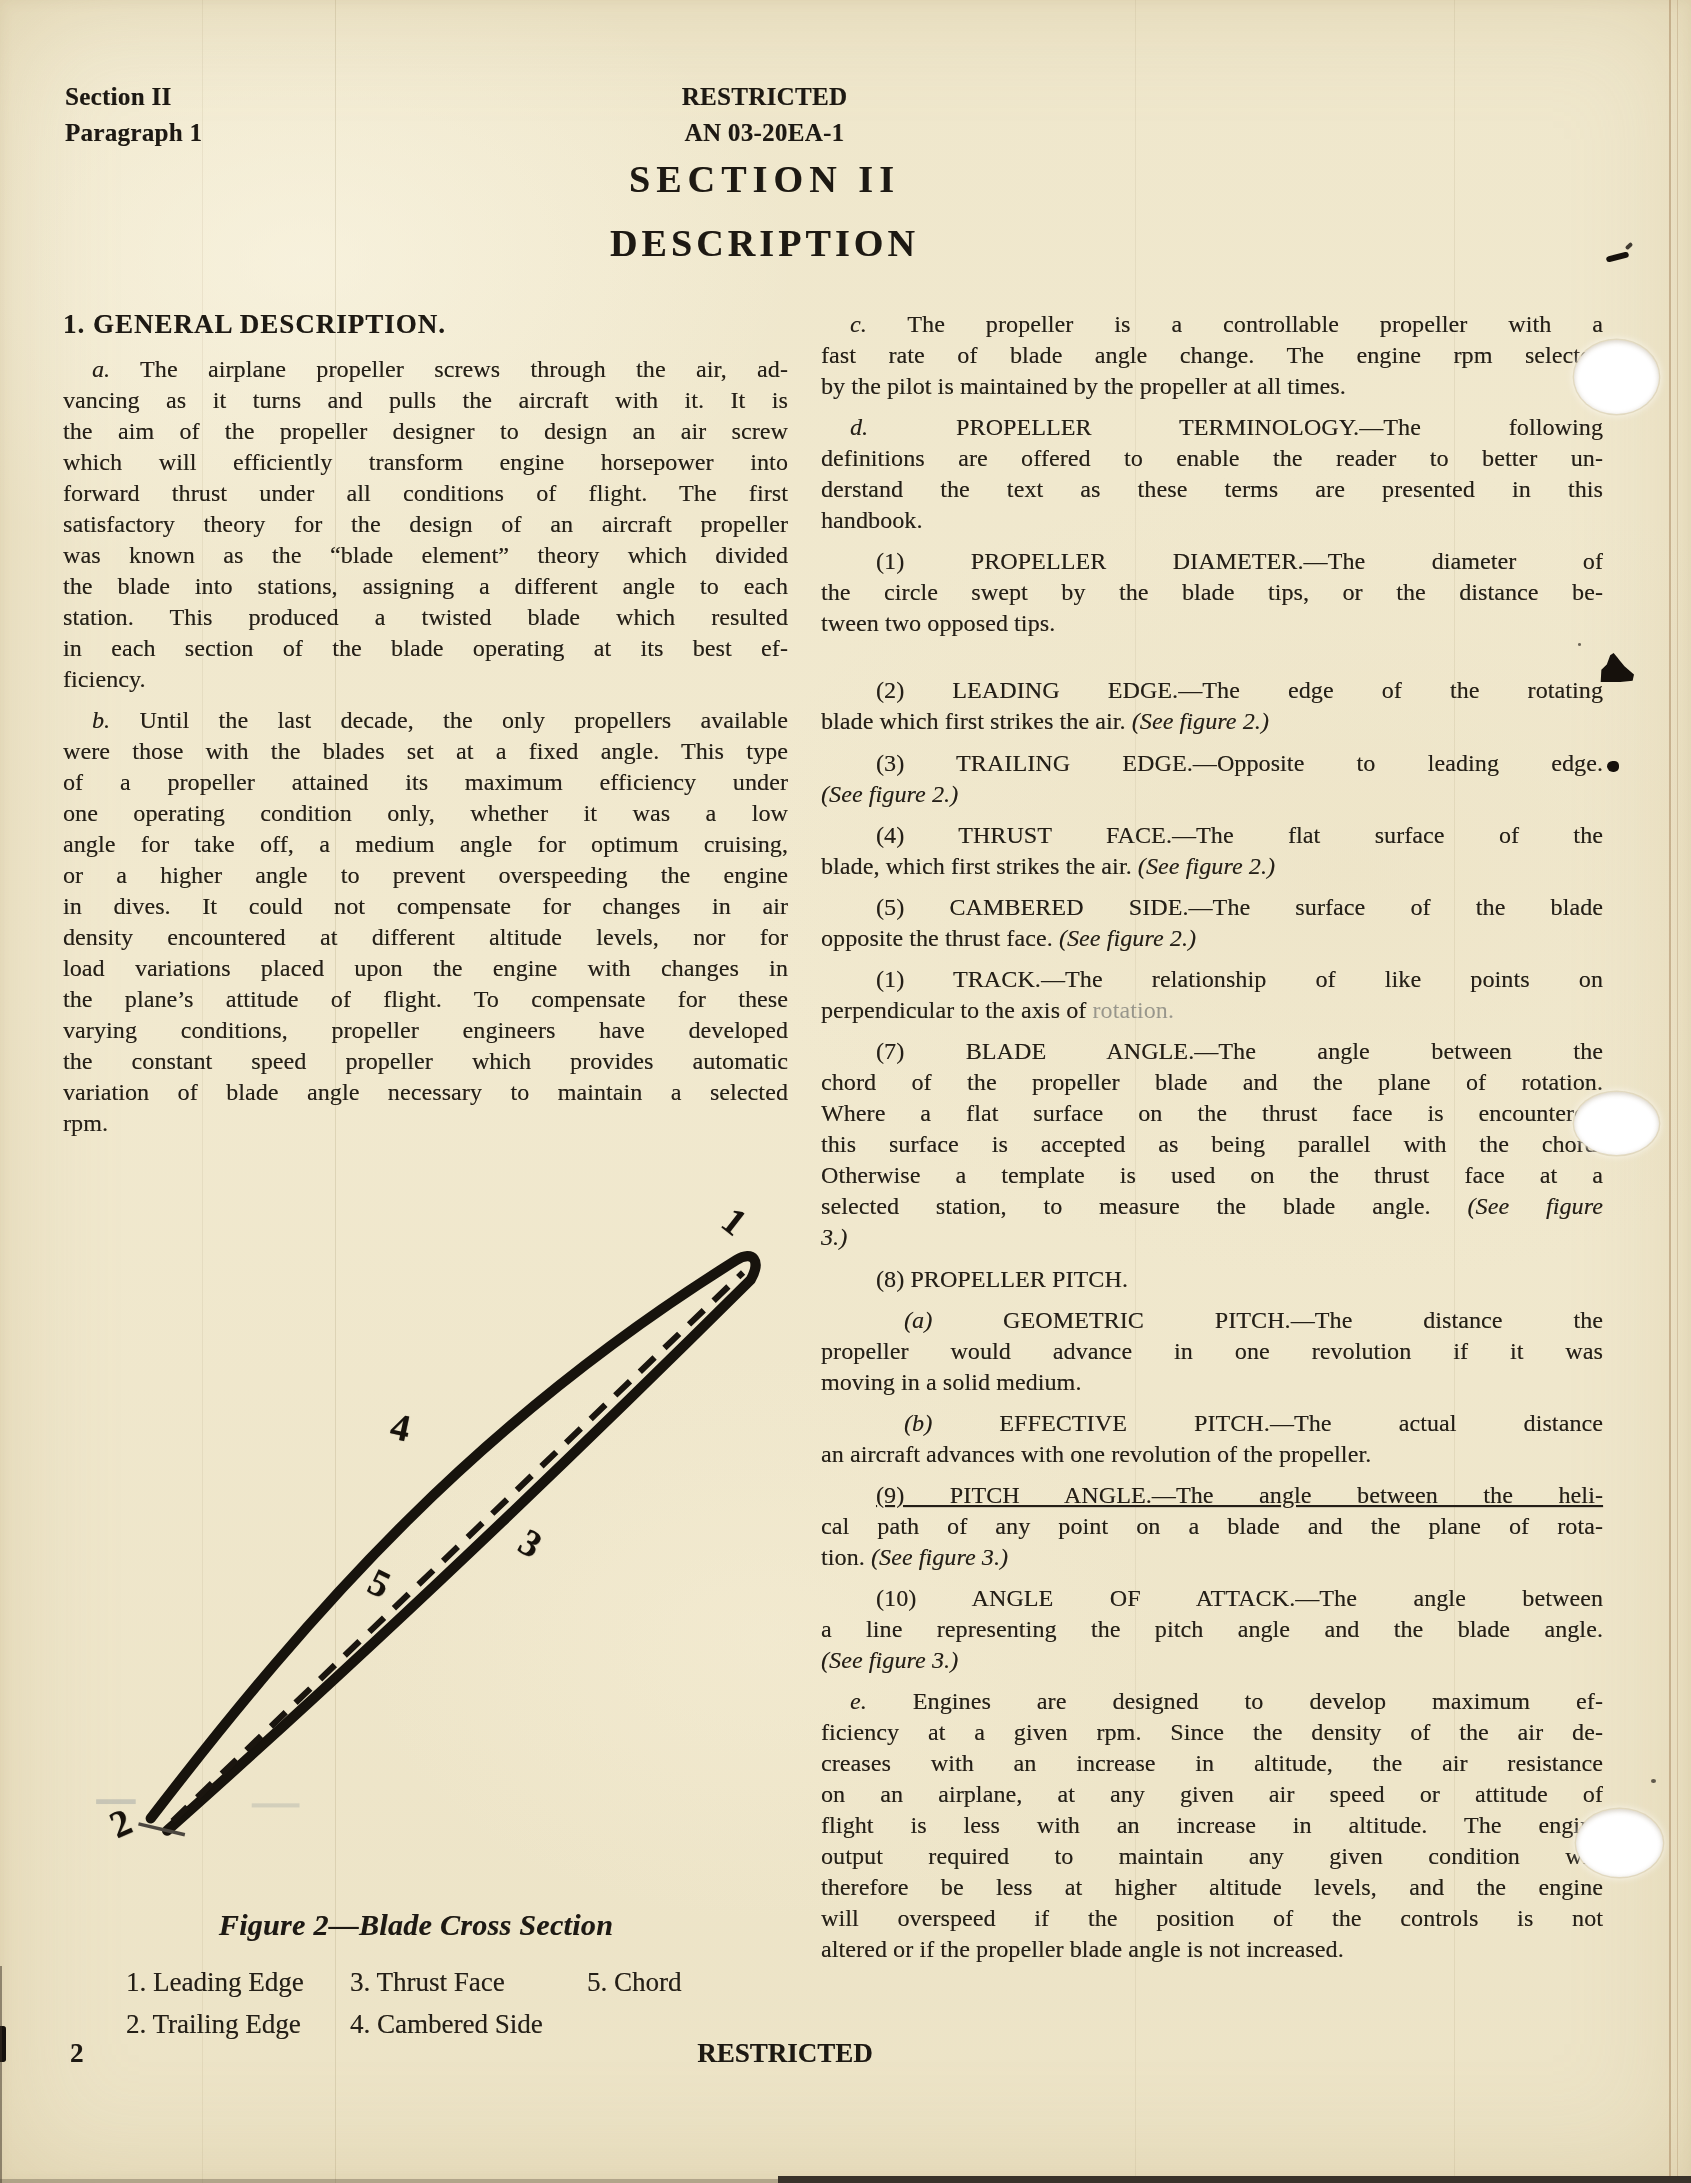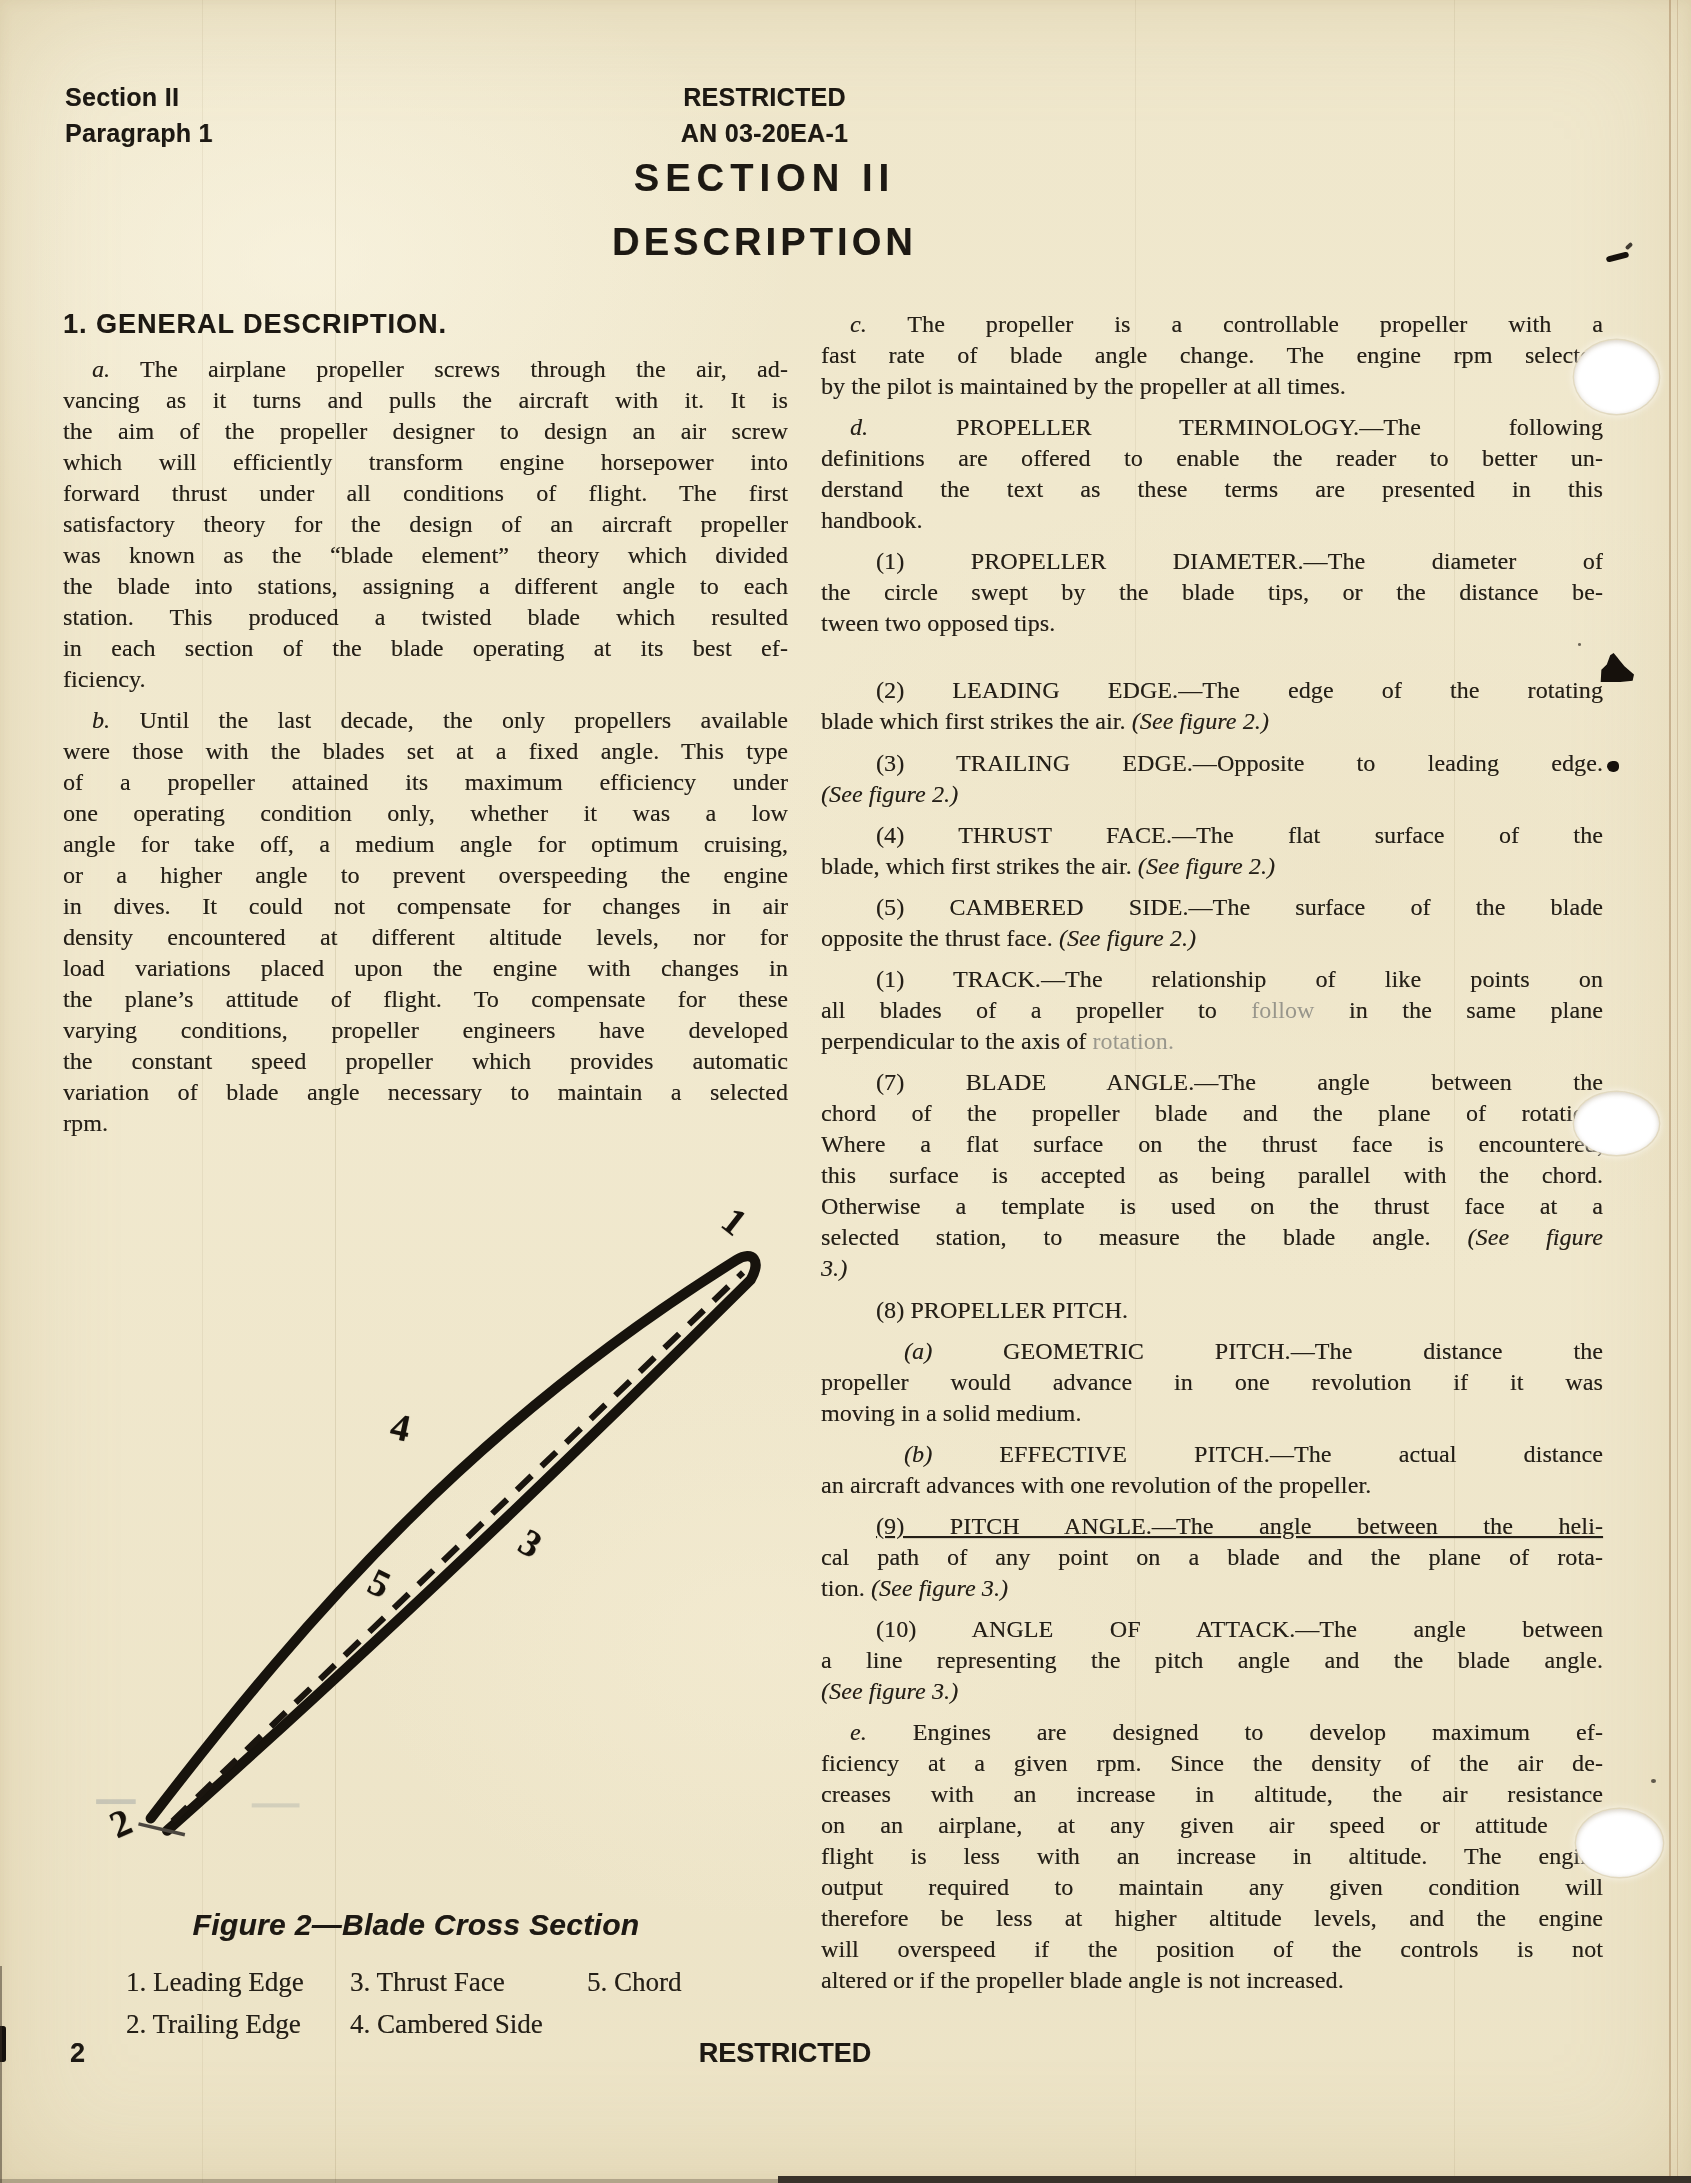--- a/index.html
+++ b/index.html
@@ -8,21 +8,21 @@
     background-color:#f0e8cd;
     background-image:
       radial-gradient(819px 546px at 18% 12%, rgba(253,249,233,0.55), rgba(253,249,233,0) 60%),
       radial-gradient(1024px 683px at 80% 40%, rgba(235,225,195,0.5), rgba(235,225,195,0) 60%),
       radial-gradient(683px 478px at 45% 75%, rgba(245,237,212,0.5), rgba(245,237,212,0) 60%),
       linear-gradient(180deg,#efe7cc 0%, #f1e9cf 45%, #ece3c6 100%);
     box-shadow: inset 0 0 116px rgba(186,162,110,0.30), inset 0 0 13.7px rgba(150,120,70,0.12);
     font-family:"Liberation Serif", serif; color:#241f17;
   }
   .abs{position:absolute;}
-  .sans{font-family:Liberation Sans, sans-serif; font-weight:700; color:#1d1913;
+  .sans{font-family:Liberation Serif, serif; font-weight:700; color:#1d1913;
         text-shadow:0.3px 0.3px 0.5px rgba(30,25,18,0.45);}
   .hdr-line{font-size:25px; line-height:36px; letter-spacing:0.3px;}
   .centerband{left:0; width:1529px; text-align:center;}
   .title-line1{font-size:38px; letter-spacing:6.1px;}
   .title-line2{font-size:38px; letter-spacing:4.1px;}
   .col{font-size:24px; line-height:31px; letter-spacing:0.1px;
        text-shadow:0.2px 0.3px 0.5px rgba(38,30,20,0.5);}
   .col .para{margin-bottom:10.2px;}
   .tline{text-align:justify; text-align-last:justify;}
   .tline.last{text-align-last:left;}
@@ -127,21 +127,20 @@
         <div class="para">
           <div class="tline" style="padding-left: 55px;">(4) THRUST FACE.—The flat surface of the</div>
           <div class="tline last">blade, which first strikes the air. <i>(See figure 2.)</i></div>
         </div>
         <div class="para">
           <div class="tline" style="padding-left: 55px;">(5) CAMBERED SIDE.—The surface of the blade</div>
           <div class="tline last">opposite the thrust face. <i>(See figure 2.)</i></div>
         </div>
         <div class="para">
           <div class="tline" style="padding-left: 55px;">(1) TRACK.—The relationship of like points on</div>
-          <div class="tline">all blades of a propeller to <span class="fade">follow</span> in the same plane</div>
           <div class="tline last">perpendicular to the axis of <span class="fade">rotation.</span></div>
         </div>
         <div class="para">
           <div class="tline" style="padding-left: 55px;">(7) BLADE ANGLE.—The angle between the</div>
           <div class="tline">chord of the propeller blade and the plane of rotation.</div>
           <div class="tline">Where a flat surface on the thrust face is encountered,</div>
           <div class="tline">this surface is accepted as being parallel with the chord.</div>
           <div class="tline">Otherwise a template is used on the thrust face at a</div>
           <div class="tline">selected station, to measure the blade angle. <i>(See figure</i></div>
           <div class="tline last"><i>3.)</i></div>

